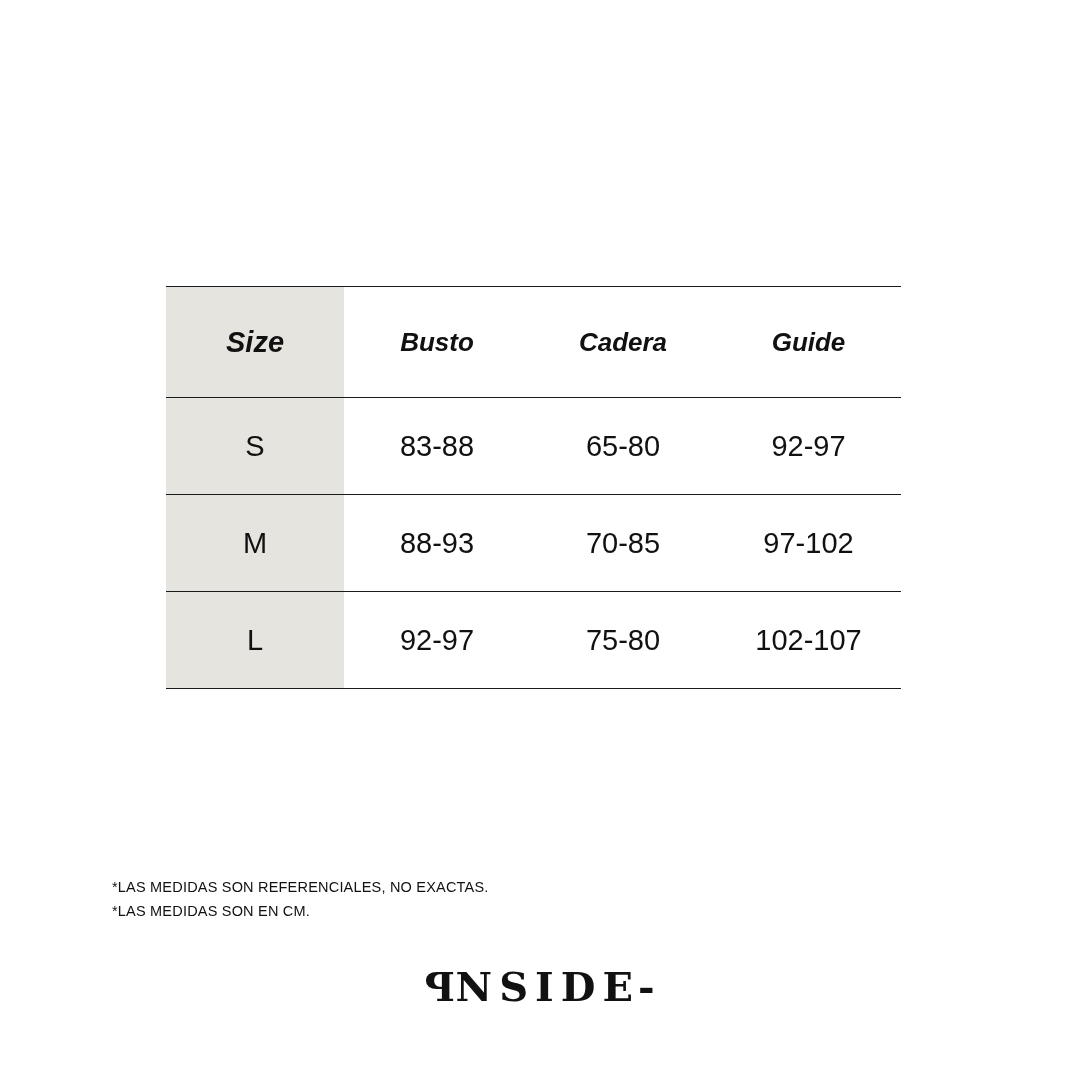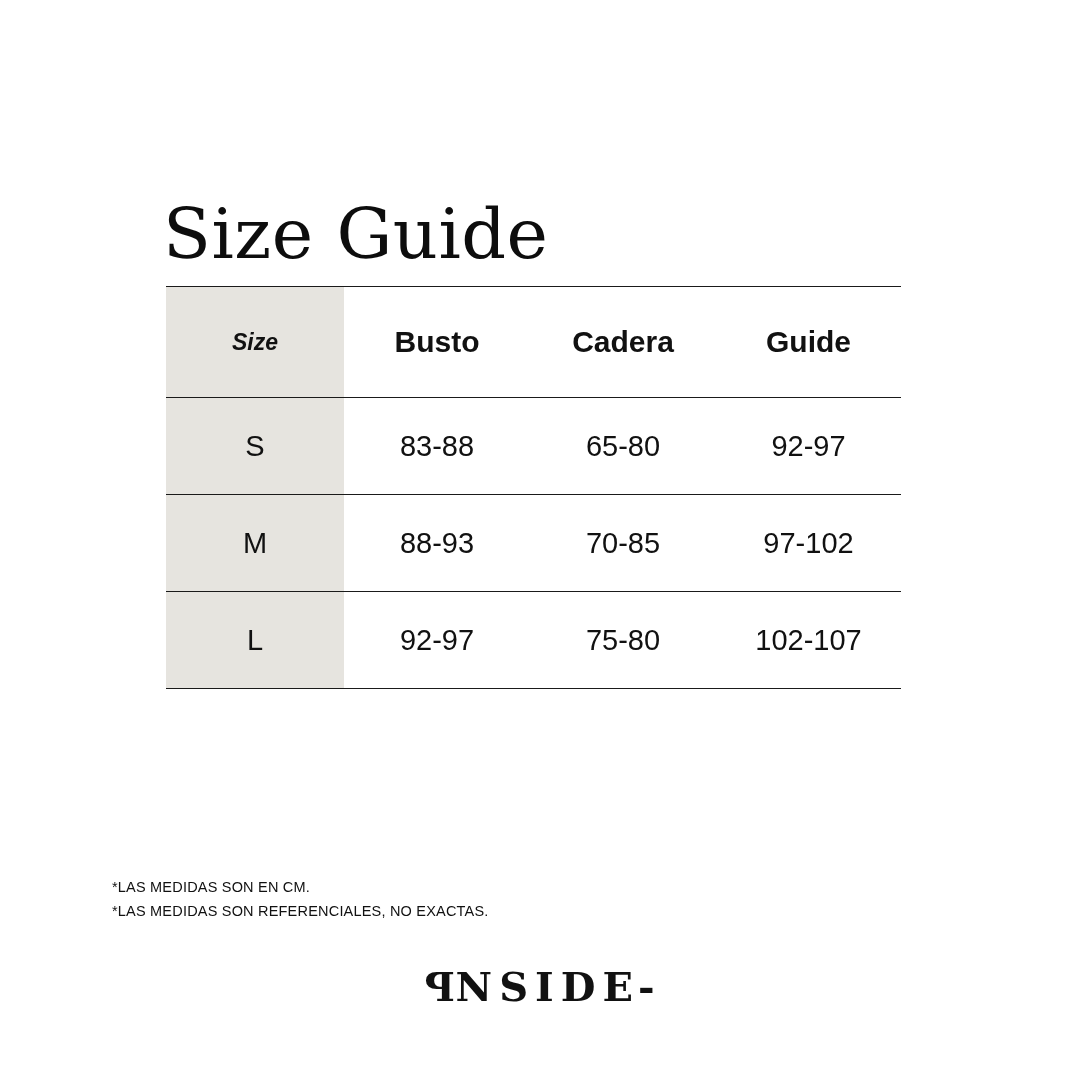--- a/index.html
+++ b/index.html
@@ -55,26 +55,26 @@
   table.size-table th,
   table.size-table td {
     text-align: center;
     vertical-align: middle;
     border-top: 1.5px solid #1a1a1a;
     padding: 0;
   }
 
   table.size-table tr.header-row th {
     height: 110px;
-    font-size: 30px;
+    font-size: 26px;
     font-weight: 700;
+    font-style: italic;
   }
   table.size-table tr.header-row th.size-col-cell {
-    font-style: italic;
-    font-size: 23px;
+    font-size: 29px;
   }
 
   table.size-table tbody tr td {
     height: 96px;
     font-size: 29px;
     font-weight: 400;
   }
 
   table.size-table .size-col-cell {
     background: #e6e4df;
@@ -117,21 +117,20 @@
   .brand-dash {
     display: inline-block;
     margin-left: -2px;
   }
 </style>
 </head>
 <body>
 
 <div class="page">
 
-  <h1 class="title">Size Guide</h1>
 
   <div class="table-wrap">
     <table class="size-table">
       <colgroup>
         <col class="c-size">
         <col class="c-busto">
         <col class="c-cint">
         <col class="c-cade">
       </colgroup>
       <thead>
@@ -159,21 +158,21 @@
           <td class="size-col-cell">L</td>
           <td>92-97</td>
           <td>75-80</td>
           <td>102-107</td>
         </tr>
       </tbody>
     </table>
   </div>
 
   <div class="notes">
+    <div>*LAS MEDIDAS SON REFERENCIALES, NO EXACTAS.</div>
     <div>*LAS MEDIDAS SON EN CM.</div>
-    <div>*LAS MEDIDAS SON REFERENCIALES, NO EXACTAS.</div>
   </div>
 
   <div class="brand">
     <span class="brand-text"><span class="brand-mark">P</span><span>NSIDE</span><span class="brand-dash">-</span></span>
   </div>
 
 </div>
 
 </body></html>

